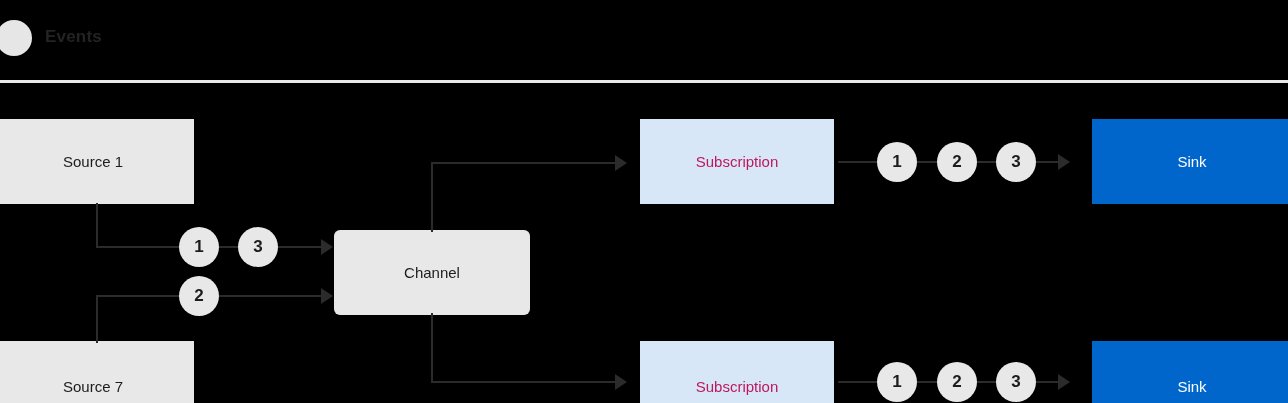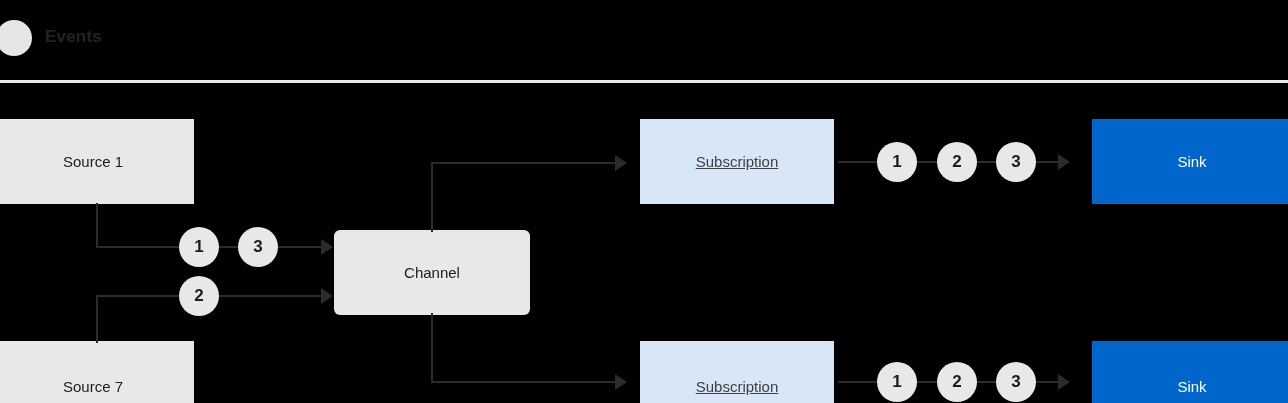--- a/index.html
+++ b/index.html
@@ -9,21 +9,21 @@
 
   .hdr-dot{position:absolute;left:-4px;top:-2px;width:36px;height:36px;
            border-radius:50%;background:#e6e6e6;}
   .hdr-label{position:absolute;left:45px;top:5px;font-size:17px;font-weight:bold;
              color:#232323;letter-spacing:.2px;}
   .divider{position:absolute;left:0;top:58px;width:1288px;height:3px;background:#e9e9e9;}
 
   .node{position:absolute;box-sizing:border-box;display:flex;align-items:center;
         justify-content:center;font-size:15px;}
   .node.src,.node.chan{background:#e8e8e8;color:#1c1c1c;}
-  .node.sub{background:#d7e7f7;color:#404040;text-decoration:underline;}
+  .node.sub{background:#d7e7f7;color:#be185d;}
   .node.sink{background:#0066cc;color:#fff;}
 
   .line{position:absolute;background:#2b2b2b;}
   .line.h{height:2px;}
   .line.v{width:2px;}
 
   .arrow{position:absolute;width:0;height:0;
          border-top:8px solid transparent;border-bottom:8px solid transparent;
          border-left:12px solid #2b2b2b;}
 

